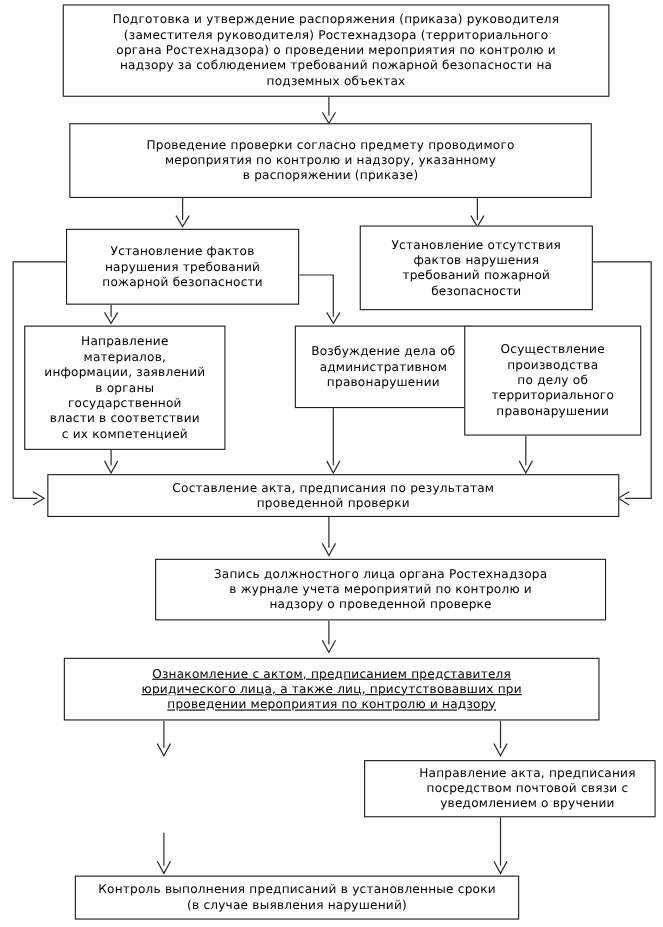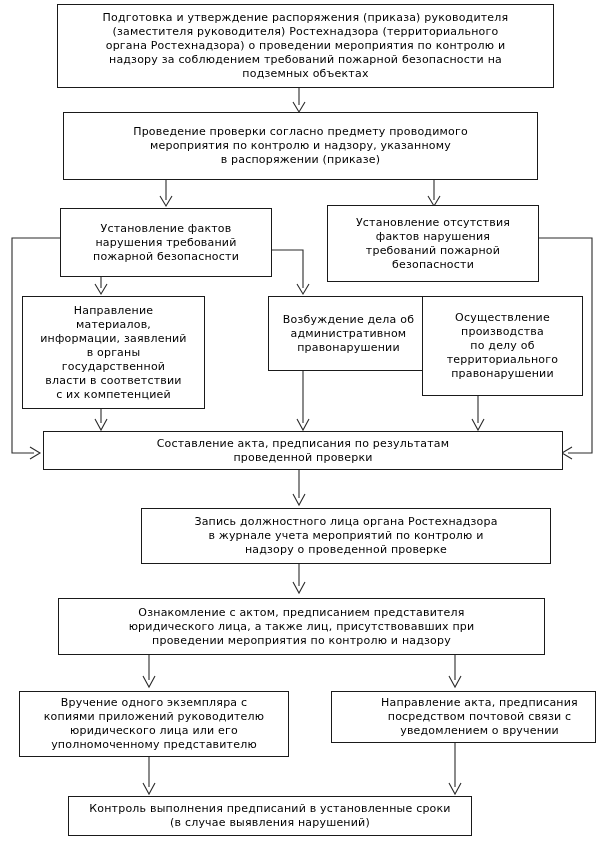--- a/index.html
+++ b/index.html
@@ -148,28 +148,24 @@
 территориального
 правонарушении</div>
 
   <div class="node" style="left:43px; top:431px; width:520px; height:39px;">Составление акта, предписания по результатам
 проведенной проверки</div>
 
   <div class="node" style="left:97px; top:508px; width:410px; height:56px;margin-left:44px;">Запись должностного лица органа Ростехнадзора
 в журнале учета мероприятий по контролю и
 надзору о проведенной проверке</div>
 
-  <div class="node" style="left:58px; top:598px; width:487px; height:57px;">Ознакомление с актом, предписанием представителя
+  <div class="node" style="left:58px; top:598px; width:487px; height:57px;text-decoration:underline;">Ознакомление с актом, предписанием представителя
 юридического лица, а также лиц, присутствовавших при
 проведении мероприятия по контролю и надзору</div>
 
-  <div class="node" style="left:19px; top:691px; width:270px; height:66px;">Вручение одного экземпляра с
-копиями приложений руководителю
-юридического лица или его
-уполномоченному представителю</div>
 
   <div class="node" style="left:331px; top:691px; width:265px; height:52px;padding-left:36px;">Направление акта, предписания
 посредством почтовой связи с
 уведомлением о вручении</div>
 
   <div class="node" style="left:68px; top:796px; width:404px; height:40px;">Контроль выполнения предписаний в установленные сроки
 (в случае выявления нарушений)</div>
 
 </div>
 

